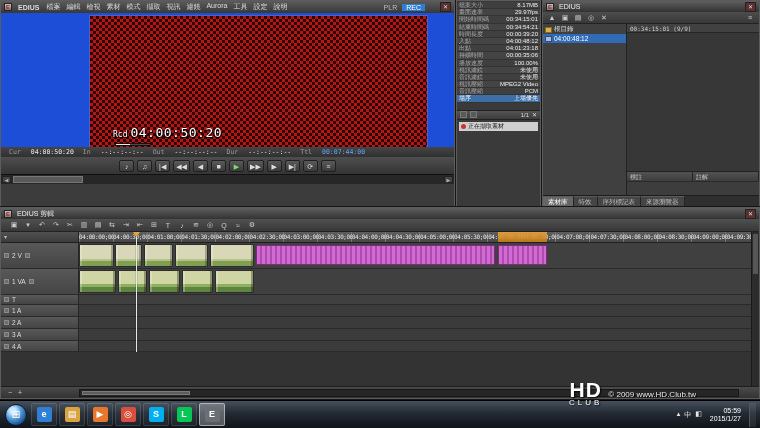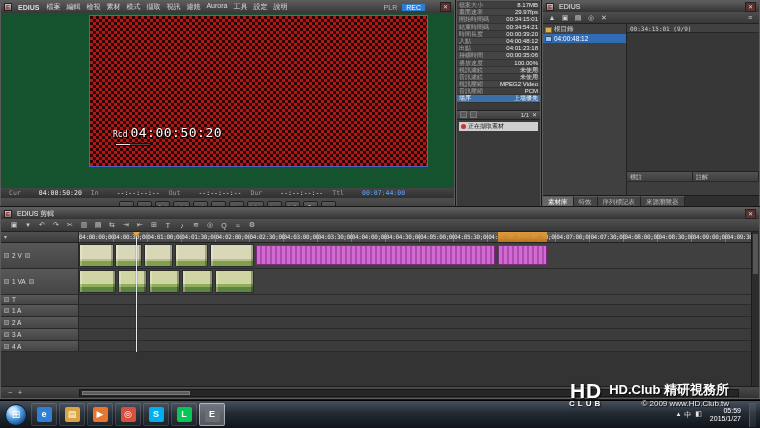--- a/index.html
+++ b/index.html
@@ -19,36 +19,36 @@
   .menubar { height:12px; display:flex; align-items:center; gap:1px;
     background:linear-gradient(#5b5b5b,#383838); padding:0 3px; font-size:7px; color:#ddd; }
   .app-ico { width:8px; height:8px; background:linear-gradient(#c8c8c8,#7a7a7a); border:1px solid #222;
     color:#b01818; font-weight:bold; font-size:6px; line-height:6px; text-align:center; margin-right:2px; }
   .menu-item { padding:0 3px; cursor:default; }
   .mode-tabs { margin-left:auto; display:flex; gap:1px; margin-right:14px; }
   .mode { padding:0 4px; color:#bbb; }
   .mode.rec-on { background:#2d7dd2; color:#fff; }
   .win-x { width:11px; text-align:center; color:#ddd; background:#5a3030; border:1px solid #222; font-size:6px; line-height:8px; }
 
-  .preview-area { position:relative; height:175px; background:#14532d; overflow:hidden; }
+  .preview-area { position:relative; height:134px; background:#1d4ed8; overflow:hidden; }
   .checker { position:absolute; left:88px; top:2px; width:339px; height:152px;
     border:1px solid #4a63c8;
     background-image:conic-gradient(#b41616 90deg,#2c0404 90deg 180deg,#b41616 180deg 270deg,#2c0404 270deg);
     background-size:6px 6px; }
   .tc-overlay { position:absolute; left:112px; top:112px; color:#fff;
     font-family:"DejaVu Sans Mono","Liberation Mono",monospace;
     text-shadow:1px 1px 1px #000, -1px 1px 1px #000; display:flex; align-items:baseline; gap:3px; }
   .tc-overlay .rcd { font-size:8px; }
   .tc-overlay .tcv { font-size:13px; letter-spacing:.5px; }
   .tc-progress { position:absolute; left:114px; top:130px; width:36px; height:3px; background:#4a4a4a; border:1px solid #111; }
   .tc-progress > div { width:40%; height:100%; background:#e8e8e8; }
 
   .tc-row { height:10px; display:flex; align-items:center; gap:9px; padding:0 8px;
     background:linear-gradient(#454545,#303030); font-size:6.5px; }
-  .tc-pair { display:flex; gap:18px; font-family:"DejaVu Sans Mono",monospace; }
+  .tc-pair { display:flex; gap:10px; font-family:"DejaVu Sans Mono",monospace; }
   .tc-pair .l { color:#9a9a9a; }
   .tc-pair .v { color:#e8e8e8; }
 
   .transport { height:17px; display:flex; align-items:center; justify-content:center; gap:3px;
     background:linear-gradient(#4e4e4e,#343434); }
   .t-btn { min-width:15px; height:12px; line-height:11px; text-align:center; font-size:7px; color:#ddd;
     background:linear-gradient(#5a5a5a,#3a3a3a); border:1px solid #202020; border-radius:2px; padding:0 2px; }
   .h-scroll { height:10px; background:#272727; position:relative; border-top:1px solid #111; }
   .h-thumb { position:absolute; left:12px; top:1px; width:70px; height:7px; background:#5a5a5a; border:1px solid #777; }
   .h-arrow { position:absolute; top:1px; width:9px; height:7px; background:#444; border:1px solid #222;
@@ -151,21 +151,21 @@
   .tray { margin-left:auto; display:flex; align-items:center; gap:4px; padding-right:2px; }
   .tray-ico { font-size:7px; color:#e8e8e8; }
   .clock { text-align:right; font-size:7px; line-height:8px; color:#fff; margin:0 4px; }
   .show-desktop { width:7px; height:24px; background:rgba(255,255,255,.08); border-left:1px solid #555; }
 
   
   #watermark { position:absolute; left:540px; top:381px; width:218px; z-index:60;
     display:flex; align-items:center; gap:6px; color:#fff; }
   .wm-logo { text-align:center; text-shadow:1px 1px 2px rgba(0,0,0,.9);margin-left:29px; }
   .wm-hd { font-size:21px; font-weight:bold; line-height:17px; letter-spacing:1px; }
-  .wm-club { font-size:8px; letter-spacing:3px; font-weight:bold; }
+  .wm-club { font-size:8px; letter-spacing:3px; font-weight:normal; }
   .wm-right { display:flex; flex-direction:column; align-items:flex-end; }
   .wm-name { font-size:13px; font-weight:bold; white-space:nowrap; text-shadow:1px 1px 2px rgba(0,0,0,.9); }
   .wm-copy { font-size:8px; color:#e8e8e8; text-shadow:1px 1px 1px rgba(0,0,0,.9); }
 </style>
 </head>
 <body>
 
 <div id="preview-window" class="win">
   <div class="menubar">
     <span class="app-ico">E</span>
@@ -604,16 +604,15 @@
     <div class="show-desktop"></div>
   </div>
 </div>
 
 <div id="watermark">
   <div class="wm-logo">
     <div class="wm-hd">HD</div>
     <div class="wm-club">CLUB</div>
   </div>
   <div class="wm-right">
-    <div class="wm-name">HD.Club 精研視務所</div>
     <div class="wm-copy">© 2009 www.HD.Club.tw</div>
   </div>
 </div>
 
 </body></html>

